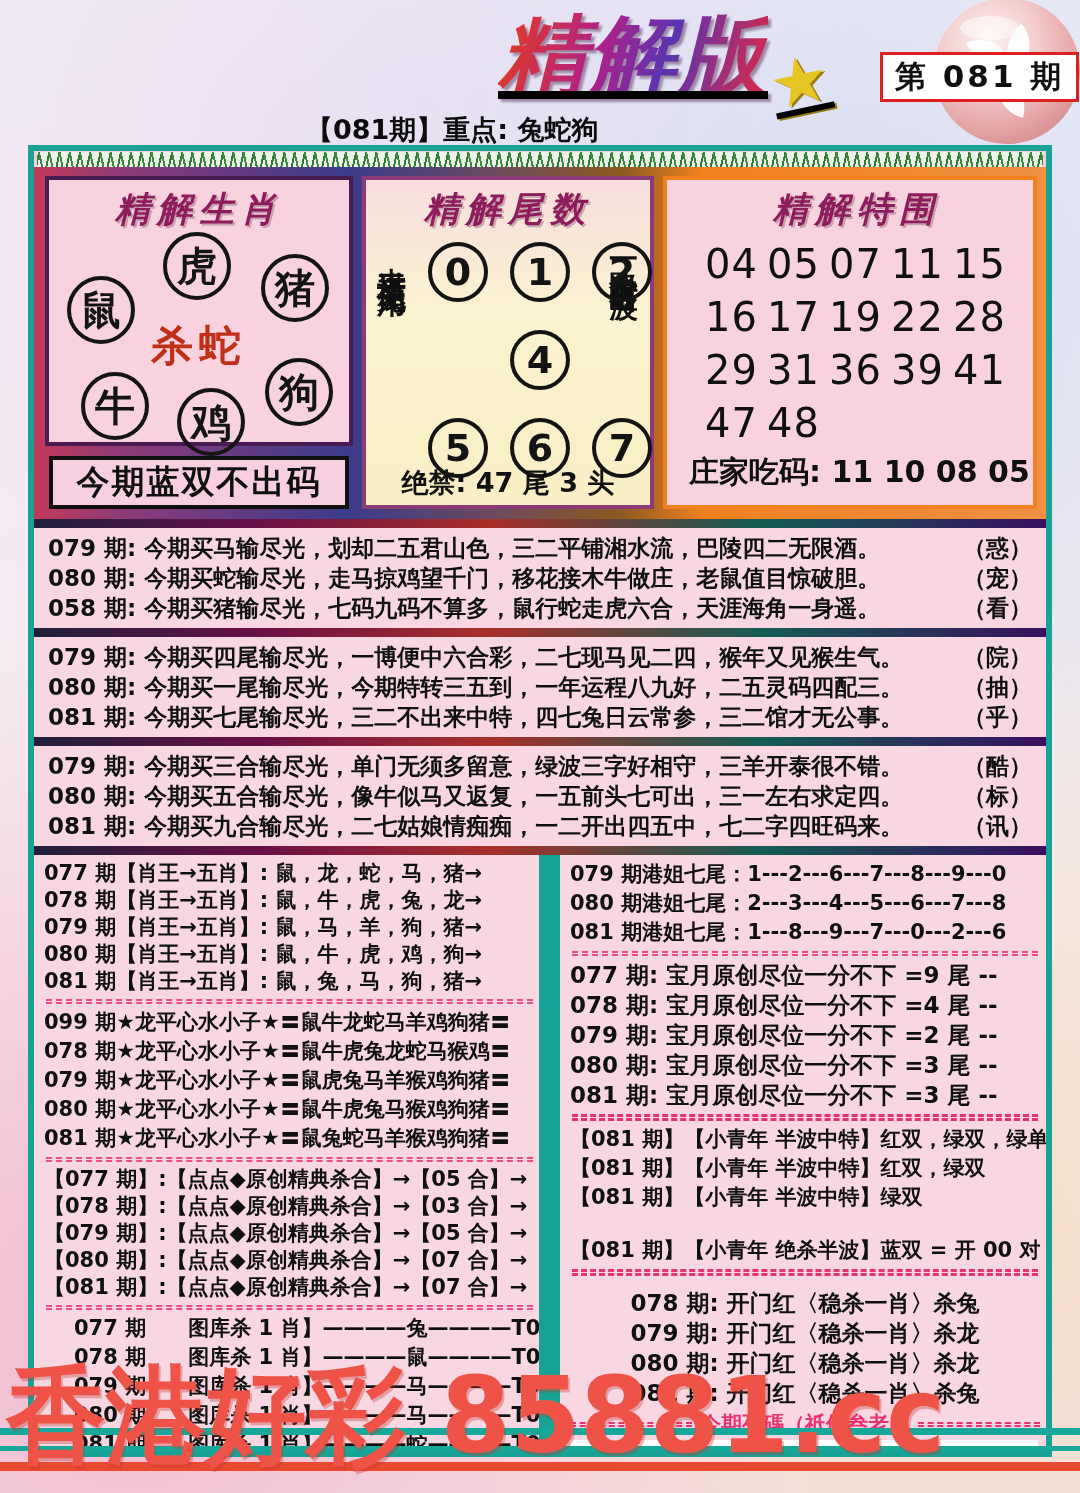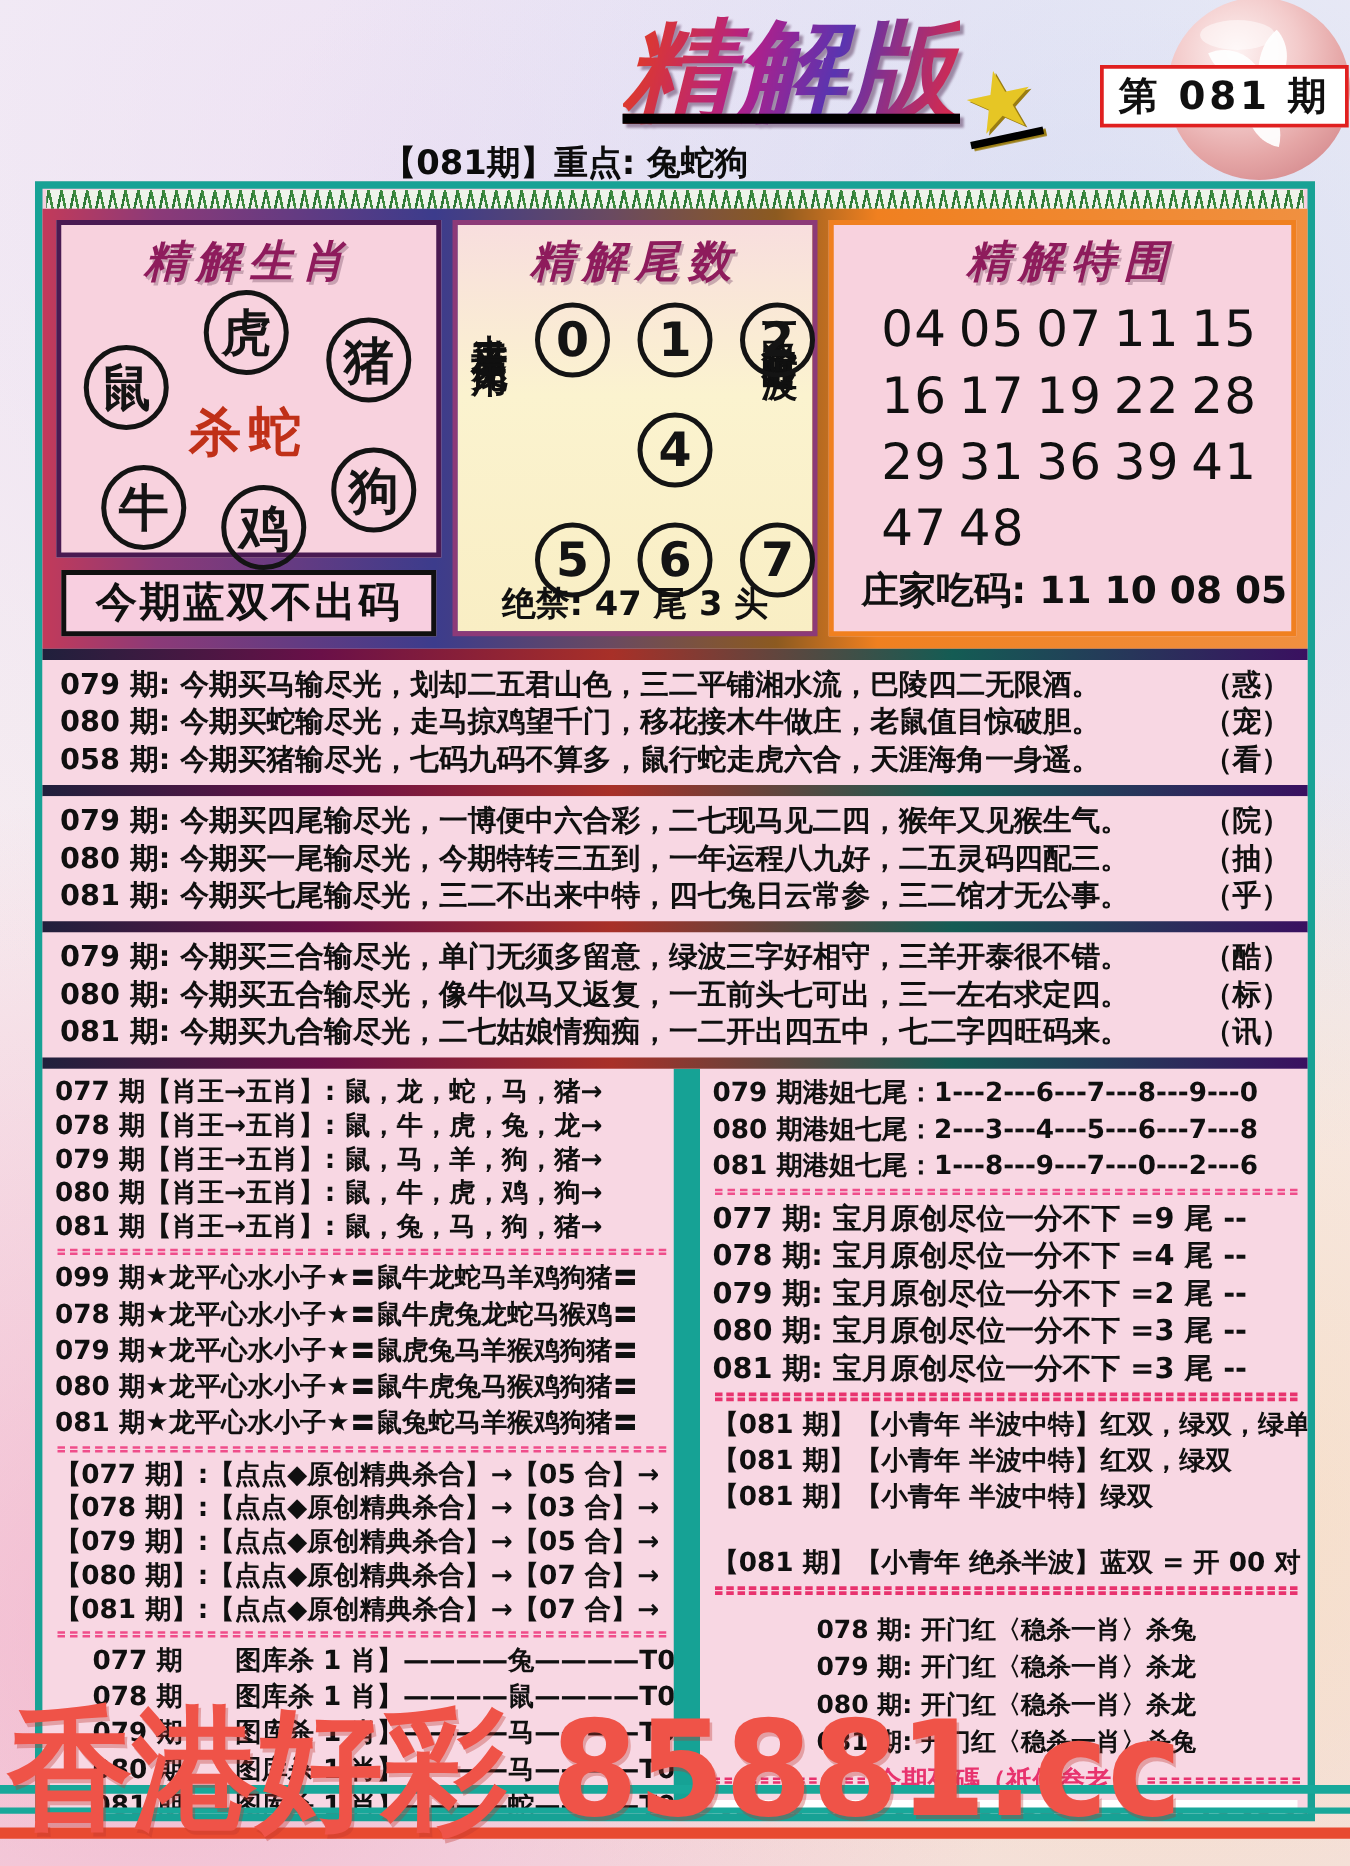--- a/index.html
+++ b/index.html
@@ -80,21 +80,21 @@
   .divider { flex:0 0 21px; background:#16a295; }
   .rcol { flex:1 1 auto; background:#f8d7e3; padding:5px 6px 0 10px; overflow:hidden; }
   .lrow { font-size:21px; font-weight:bold; color:#101010; line-height:27px; white-space:nowrap; }
   .lrow.lp { line-height:29px; }
   .tuku-row { display:flex; padding-left:30px; line-height:29px; }
   .sep { height:5px; border-top:2px dashed #ef4d8a; border-bottom:2px dashed #ef4d8a; margin:4px 2px; }
   .sep.bold { border-top:3px dashed #e8336e; border-bottom:3px dashed #e8336e; height:7px; }
   .rrow { font-size:21px; font-weight:bold; color:#101010; line-height:29px; white-space:nowrap; }
   .rrow.by { font-size:23px; line-height:30px; }
   .rrow.jue { margin-top:24px; }
-  .rrow.kmh { font-size:20px; text-align:center; line-height:30px; }
+  .rrow.kmh { font-size:23px; text-align:center; line-height:30px; }
   .kmh-wrap { margin-top:12px; }
   .sima-line { display:flex; align-items:center; margin:2px 0 2px;justify-content:center; }
   .sima-line .dash { flex:1 1 auto; height:5px; border-top:2px dashed #e8336e; border-bottom:2px dashed #e8336e; }
   .sima-line .txt { margin:0 8px; font-size:21px; font-weight:bold; color:#e8336e; white-space:nowrap; }
   .shama-box { background:#ffffff; padding:3px 4px 6px 4px; margin-right:2px; }
   .shama-box .rrow { font-size:20px; line-height:30px; }
   
   .bline1 { position:absolute; left:0; width:1080px; bottom:58px; height:7px; background:#18a89a; z-index:3; }
   .bline2 { position:absolute; left:0; width:1080px; bottom:42px; height:5px; background:#18a89a; z-index:3; }
   .rline  { position:absolute; left:0; width:1080px; bottom:22px; height:9px; background:#e84a30; z-index:4; }

